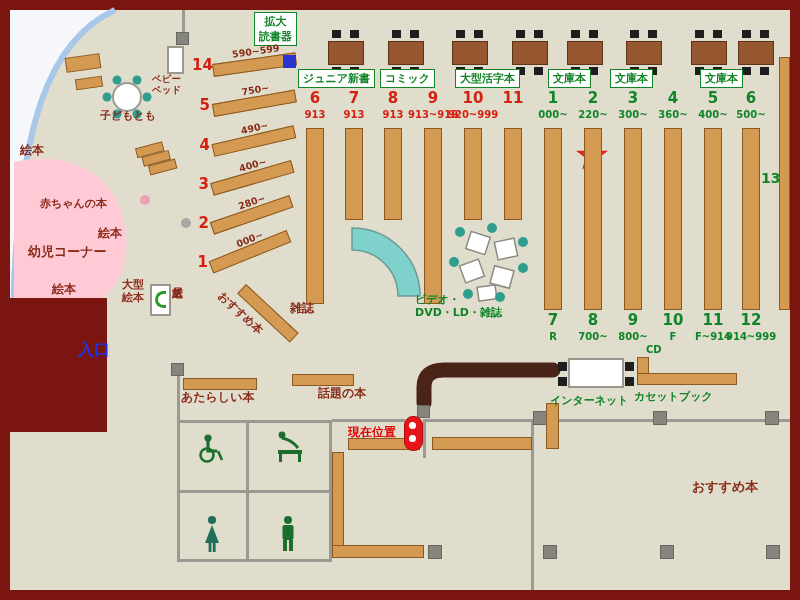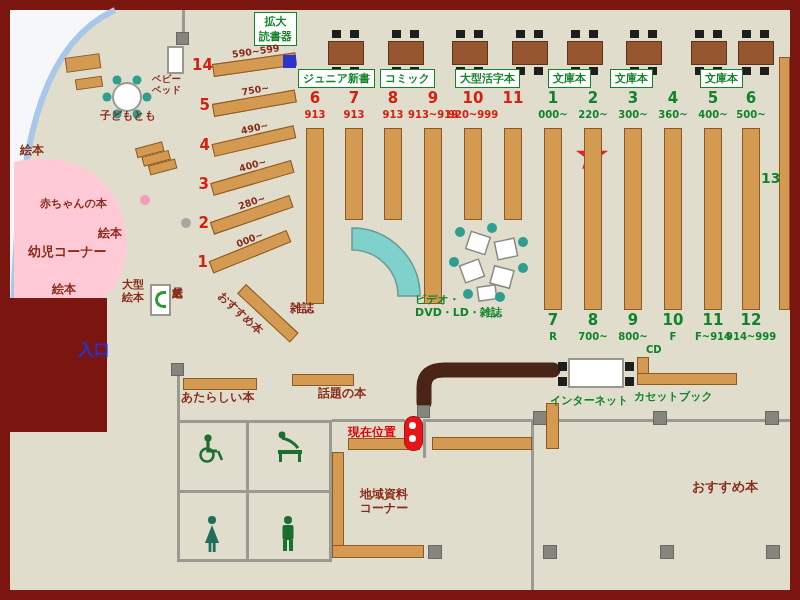--- a/index.html
+++ b/index.html
@@ -179,24 +179,20 @@
   <div class="lbl dark" style="left:290px;top:302px;font-size:12px;">雑誌</div>
   <div class="lbl green" style="left:415px;top:294px;font-size:11px;">ビデオ・</div>
   <div class="lbl green" style="left:415px;top:307px;font-size:11px;">DVD・LD・雑誌</div>
   <div class="lbl dark" style="left:224px;top:290px;font-size:11px;transform:rotate(43deg);transform-origin:0 0;">おすすめ本</div>
   <div class="lbl dark" style="left:181px;top:391px;font-size:12px;">あたらしい本</div>
   <div class="lbl dark" style="left:294px;top:387px;font-size:12px;padding-left:24px;">話題の本</div>
   <div class="lbl" style="left:348px;top:426px;font-size:12px;color:#e00000;font-weight:bold;">現在位置</div>
   <div class="lbl green" style="left:646px;top:344px;font-size:10px;">CD</div>
   <div class="lbl green" style="left:550px;top:395px;font-size:11px;">インターネット</div>
   <div class="lbl green" style="left:634px;top:391px;font-size:11px;">カセットブック</div>
-  <div class="lbl dark" style="left:348px;top:488px;font-size:12px;width:72px;text-align:center;">
-    <div>地域資料</div>
-    <div>コーナー</div>
-  </div>
   <div class="lbl dark" style="left:692px;top:480px;font-size:13px;">おすすめ本</div>
   <div class="lbl green" style="left:761px;top:170px;font-size:14px;">13</div>
 
   <div class="lbl dark" style="left:28px;top:245px;font-size:13px;">幼児コーナー</div>
   <div class="lbl dark" style="left:40px;top:198px;font-size:11px;">赤ちゃんの本</div>
   <div class="lbl dark" style="left:100px;top:110px;font-size:11px;">子どもとも</div>
   <div class="lbl dark" style="left:20px;top:144px;font-size:12px;">絵本</div>
   <div class="lbl dark" style="left:98px;top:227px;font-size:12px;">絵本</div>
   <div class="lbl dark" style="left:52px;top:283px;font-size:12px;">絵本</div>
   <div class="lbl dark" style="left:120px;top:279px;font-size:11px;width:26px;text-align:center;">

